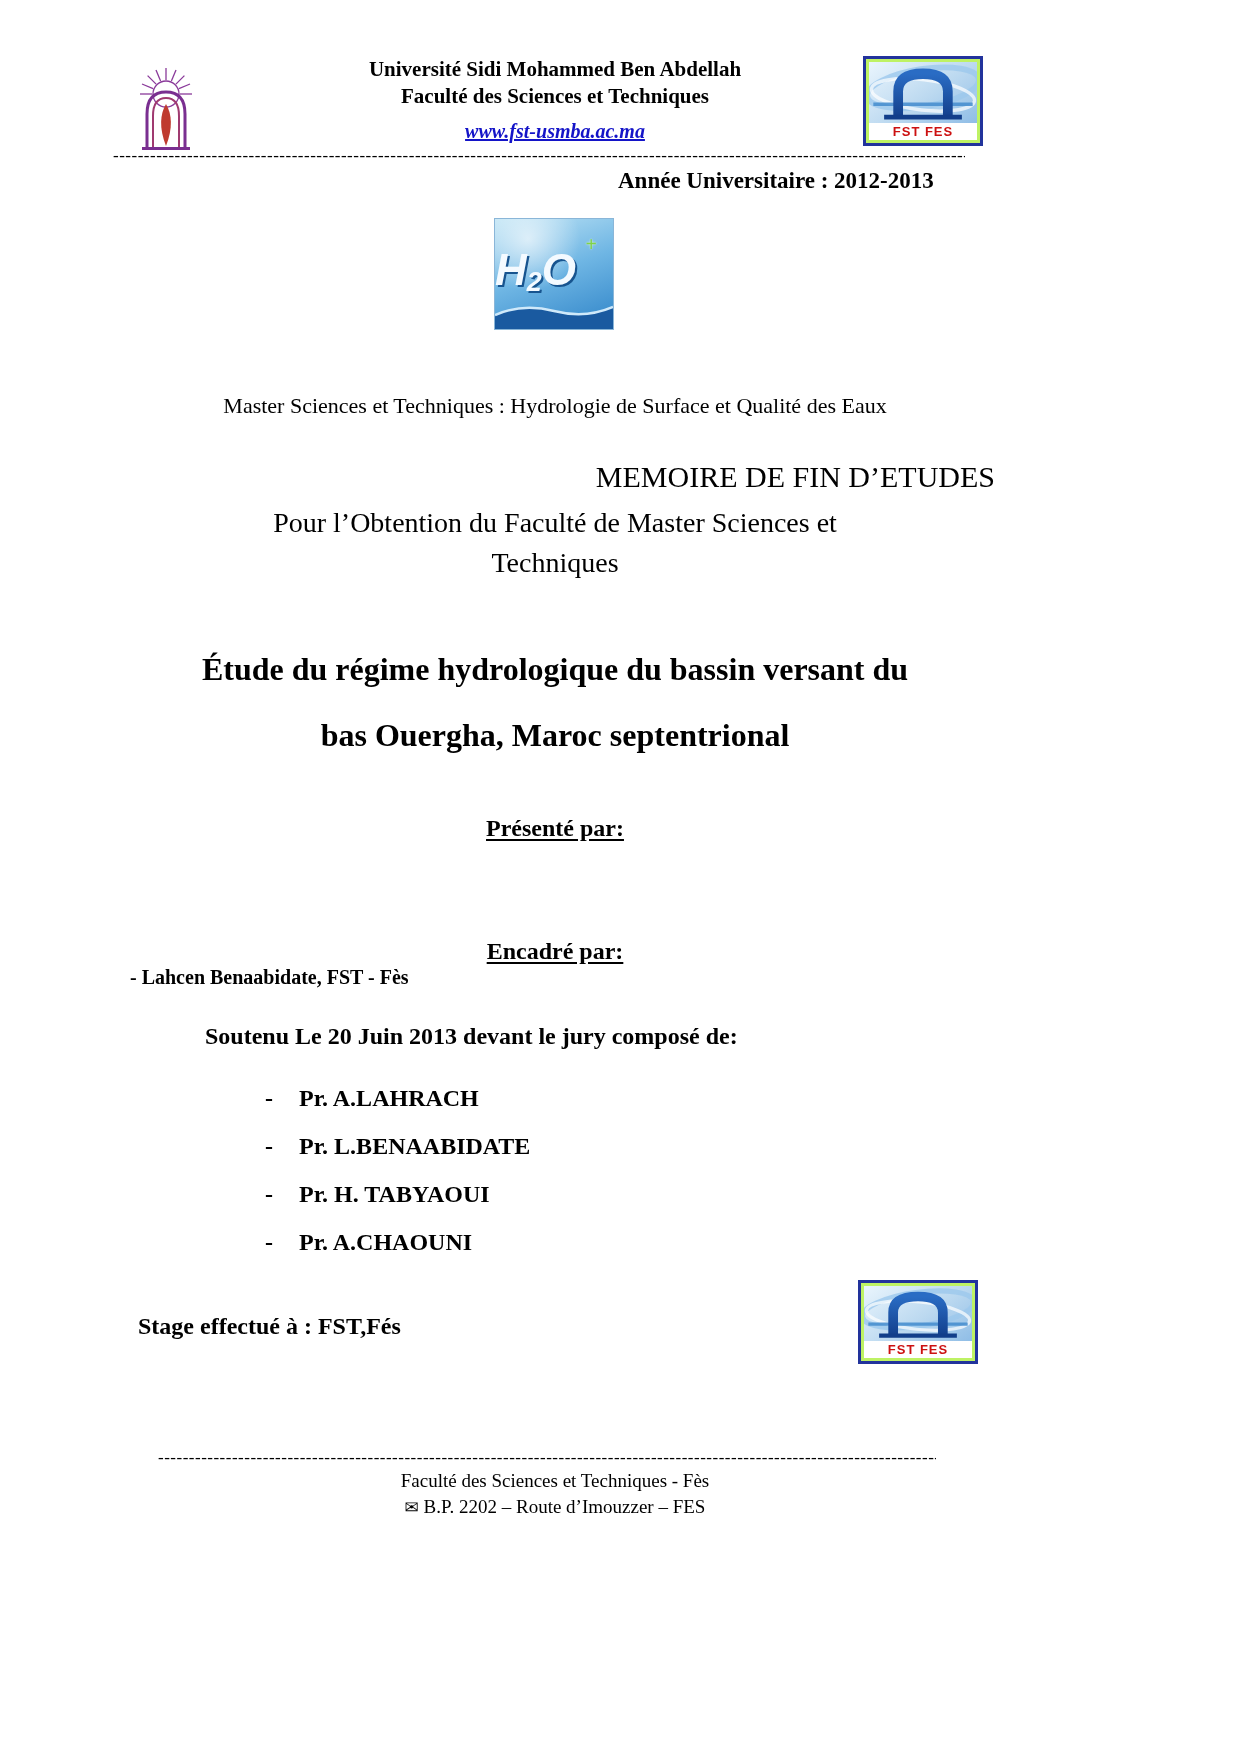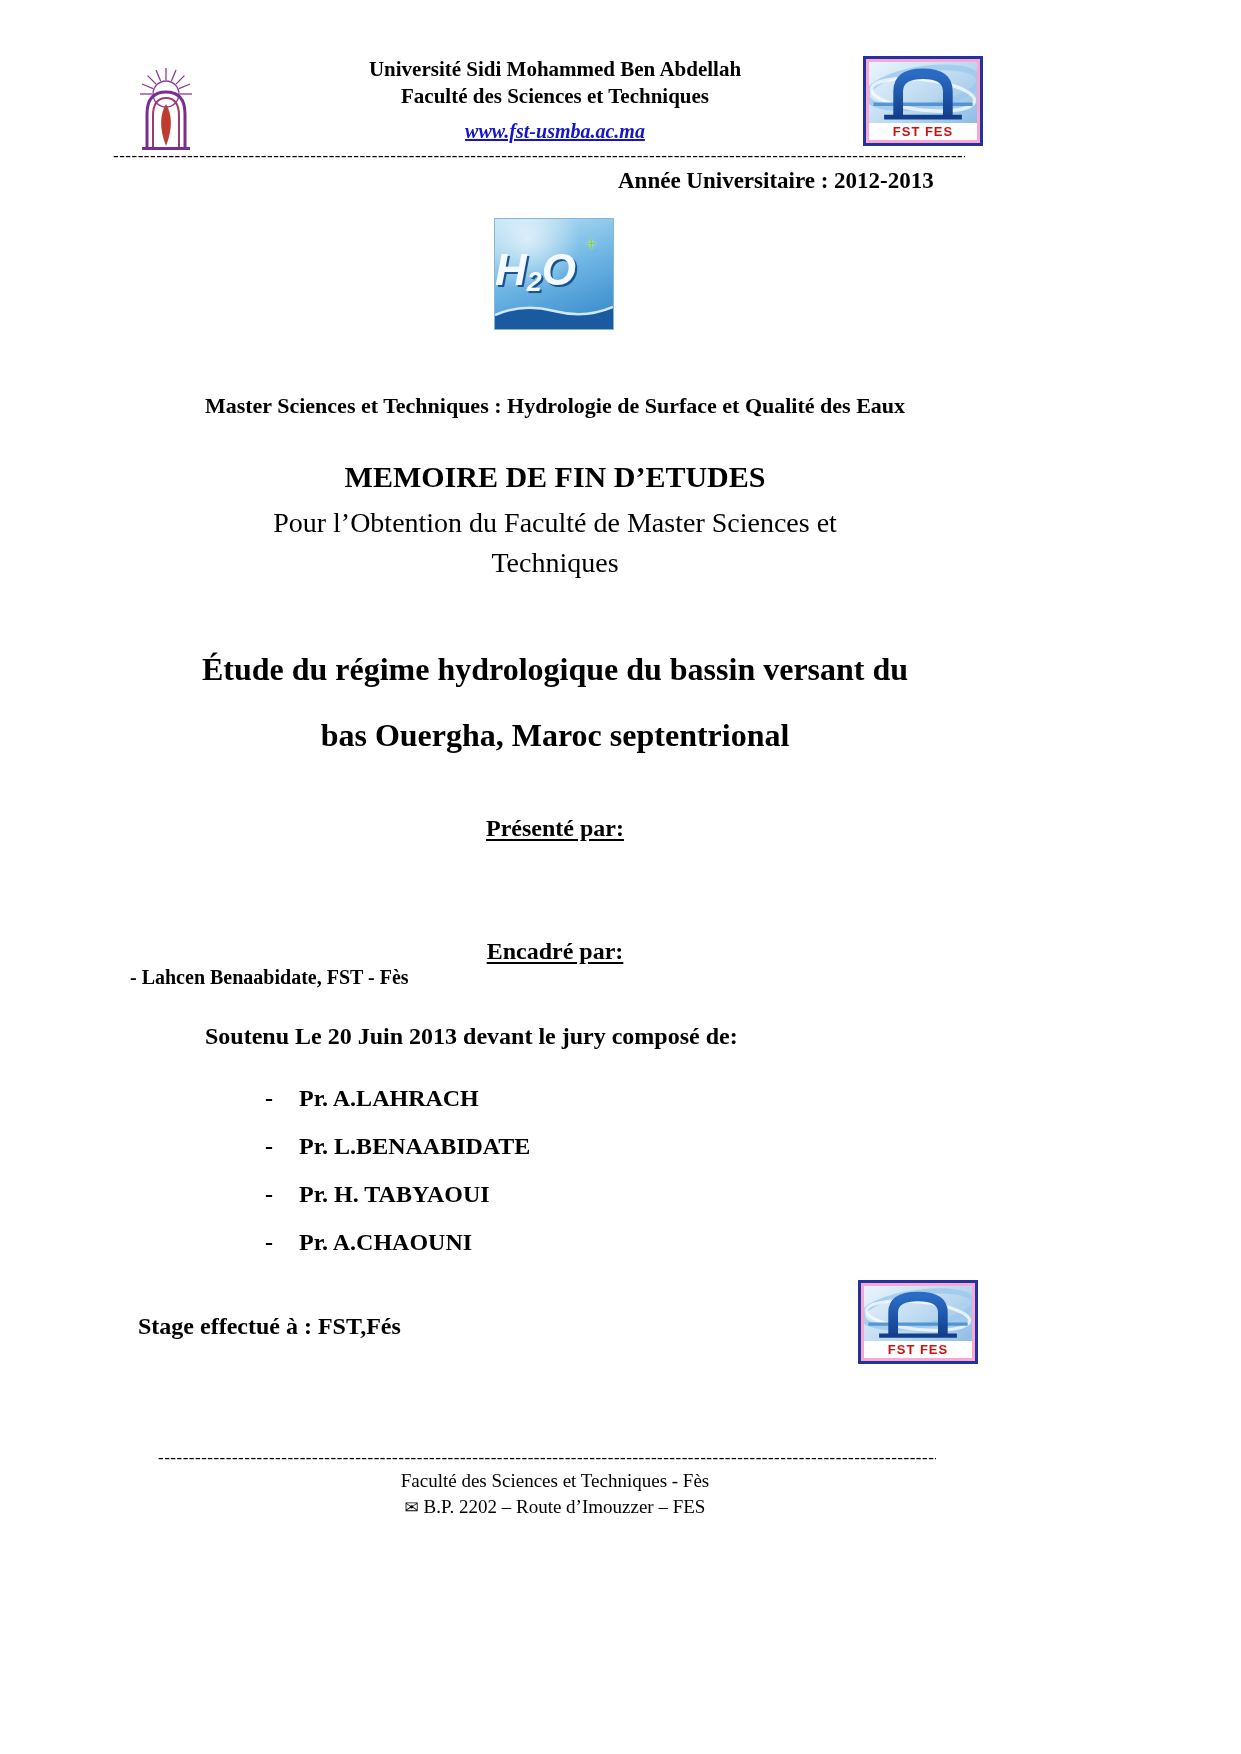--- a/index.html
+++ b/index.html
@@ -15,21 +15,21 @@
   }
   .abs { position:absolute; }
 
   
   .uni-logo { top:58px; left:138px; width:56px; height:92px; }
   .header-center { top:56px; left:300px; width:510px; text-align:center; }
   .header-line { font-size:21px; font-weight:bold; line-height:27px; }
   .header-link { display:inline-block; margin-top:10px; font-size:20px; font-weight:bold; font-style:italic;
                  color:#1414c8; text-decoration:underline; cursor:pointer; }
 
-  .fst-logo { display:flex; flex-direction:column; background:#f9a8d4;
+  .fst-logo { display:flex; flex-direction:column; background:#bef264;
               border:3px solid #22339c; padding:3px; }
   .fst-logo-top { top:56px; left:863px; width:120px; height:90px; }
   .fst-logo-bottom { top:1280px; left:858px; width:120px; height:84px; }
   .fst-art { flex:1; overflow:hidden; background:linear-gradient(145deg,#eaf5fd 0%,#bcd9f0 55%,#8fbde6 100%); }
   .fst-art svg { width:100%; height:100%; display:block; }
   .fst-label { font-family:"Liberation Sans", sans-serif; font-weight:bold; font-size:13px;
                letter-spacing:1px; color:#cc1111; text-align:center; line-height:17px; background:#fff; }
 
   .dashes { white-space:nowrap; overflow:hidden; font-size:17px; letter-spacing:0.5px; color:#000; }
   .dashes-top { top:146px; left:113px; width:852px; }
@@ -47,22 +47,22 @@
   .h2o-text { position:absolute; top:26px; left:0; width:100%; text-align:left;
               font-family:"Liberation Sans", sans-serif; font-style:italic; font-weight:bold;
               color:#f4faff; text-shadow:2px 2px 0 #17548f; }
   .h2o-h, .h2o-o { font-size:44px; }
   .h2o-sub { font-size:27px; vertical-align:-6px; }
   .h2o-sparkle { position:absolute; top:14px; right:16px; color:#7fd24a; font-weight:bold;
                  font-size:20px; text-shadow:0 0 2px #eaffda; }
   .h2o-wave { position:absolute; bottom:0; left:0; width:100%; height:30px; display:block; }
 
   
-  .program-line   { top:393px; left:115px; width:880px; font-size:22px; font-weight:bold; text-align:center; }
-  .memoire-title  { top:460px; left:115px; width:880px; font-size:30px; font-weight:bold; text-align:center; }
+  .program-line   { top:393px; left:115px; width:880px; font-size:22px; font-weight:normal; text-align:center; }
+  .memoire-title  { top:460px; left:115px; width:880px; font-size:30px; font-weight:normal; text-align:right; }
   .memoire-sub    { top:503px; left:215px; width:680px; font-size:28px; line-height:40px; text-align:center; }
   .thesis-title   { top:636px; left:115px; width:880px; font-size:32px; font-weight:bold;
                     line-height:66px; text-align:center; }
   .presente-par   { top:815px; left:115px; width:880px; font-size:24px; font-weight:bold; text-align:center; }
   .presente-par span, .encadre-par span { text-decoration:underline; text-underline-offset:3px; }
   .author         { top:872px; left:115px; width:880px; font-size:24px; font-weight:bold; text-align:center; }
   .encadre-par    { top:938px; left:115px; width:880px; font-size:24px; font-weight:bold; text-align:center; }
   .supervisor     { top:966px; left:130px; font-size:20px; font-weight:bold; }
   .soutenu        { top:1023px; left:205px; font-size:24px; font-weight:bold; }
 

